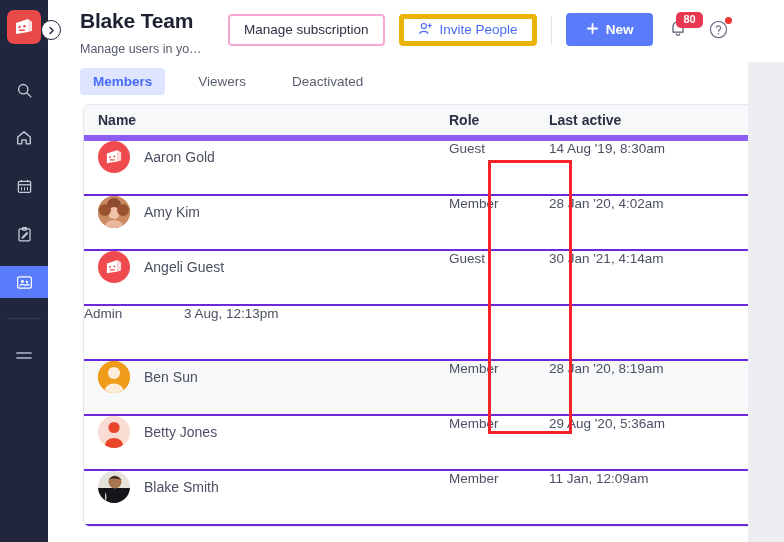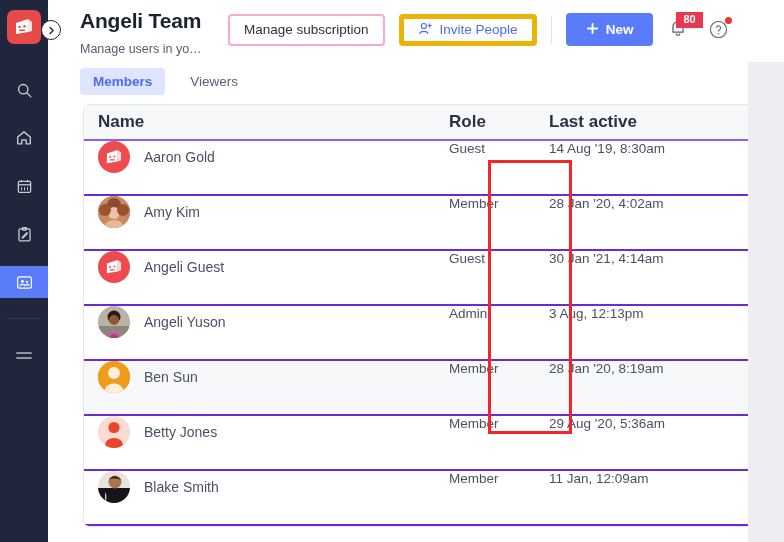--- a/index.html
+++ b/index.html
@@ -72,53 +72,53 @@
   .btn-invite { border: 5px solid #eab308; color: #4a6cf7; background: #fff; gap: 7px; }
   .divider-v { width: 1px; height: 28px; background: #dfe2ea; }
   .btn-new {
     background: #5b7cfa; color: #fff; border: none; gap: 7px;
     font-weight: bold; padding: 0 20px; height: 33px; border-radius: 4px;
   }
   .bell-wrap { position: relative; width: 26px; height: 26px; color: #5a5f70; }
   .badge {
     position: absolute; left: 9px; top: -5px;
     background: #e8384f; color: #fff; font-size: 11px; font-weight: bold;
-    border-radius: 0; padding: 1px 7px 2px 7px; line-height: 13px;
+    border-radius: 5px; padding: 1px 7px 2px 7px; line-height: 13px;
   }
   .help-wrap { position: relative; width: 24px; height: 24px; color: #6e7385; }
   .help-dot {
     position: absolute; right: -1px; top: -1px;
     width: 7px; height: 7px; border-radius: 50%; background: #f0342f;
   }
 
   
   .tabs {
-    display: flex; align-items: center; gap: 12px;
+    display: flex; align-items: center; gap: 20px;
     padding-left: 32px; height: 38px;
   }
   .tab {
     font-size: 13.5px; color: #5a5f70; padding: 6px 13px;
     border-radius: 4px; cursor: pointer; white-space: nowrap;
   }
   .tab.active { background: #dfe4ff; color: #4a6cf7; font-weight: bold; }
 
   
   .card-area {
     position: absolute; left: 35px; top: 104px;
     width: 665px; bottom: 0;
   }
   .card {
     width: 700px; background: #fff;
     border: 1px solid #e4e7ee; border-radius: 6px;
     overflow: hidden;
   }
   .thead {
     display: flex; height: 36px; align-items: center;
-    background: #f7f8fa; border-bottom: 2px solid #8b5cf6;
-    font-size: 17px; font-weight: bold; color: #2b3043;
+    background: #f7f8fa; border-bottom: 6px solid #8b5cf6;
+    font-size: 14px; font-weight: bold; color: #2b3043;
   }
   .tr {
     display: flex; height: 55px; align-items: flex-start;
     border-bottom: 2px solid #6d28d9; font-size: 13.5px; color: #4b5062;
   }
   .tr.hl { background: #f7f8fa; }
   .c-name { width: 365px; padding-left: 14px; display: flex; align-items: center; gap: 14px; }
   .c-role { width: 100px; }
   .c-last { width: 200px; }
   .thead .c-name { padding-left: 14px; }
@@ -222,21 +222,21 @@
   <div class="rail-toggle">
     <svg width="9" height="9" viewBox="0 0 10 10" fill="none" stroke="#20263b" stroke-width="1.6" stroke-linecap="round" stroke-linejoin="round">
       <polyline points="3.4,1.6 6.8,5 3.4,8.4"></polyline>
     </svg>
   </div>
 
   <div class="main">
 
     <div class="header">
       <div class="title-block">
-        <div class="page-title">Angeli Team</div>
+        <div class="page-title">Blake Team</div>
         <div class="page-sub">Manage users in yo…</div>
       </div>
 
       <div class="hdr-actions">
         <div class="btn btn-outline">
           <span>Manage subscription</span>
         </div>
 
         <div class="btn btn-invite">
           <span>
@@ -285,20 +285,23 @@
       </div>
     </div>
 
     <div class="tabs">
       <div class="tab active">
         <span>Members</span>
       </div>
       <div class="tab">
         <span>Viewers</span>
       </div>
+      <div class="tab">
+        <span>Deactivated</span>
+      </div>
     </div>
 
     <div class="card-area">
       <div class="card">
 
         <div class="thead">
           <div class="c-name">Name</div>
           <div class="c-role">Role</div>
           <div class="c-last">Last active</div>
         </div>
@@ -349,33 +352,20 @@
                 <rect x="5" y="11.4" width="6" height="1.4" rx="0.7" fill="#ef4a4e"></rect>
               </svg>
             </span>
             <span class="name-txt">Angeli Guest</span>
           </div>
           <div class="c-role">Guest</div>
           <div class="c-last">30 Jan '21, 4:14am</div>
         </div>
 
         <div class="tr">
-          <div class="c-name">
-            <span class="avatar">
-              <svg width="32" height="32" viewBox="0 0 32 32">
-                <rect width="32" height="32" fill="#b9b3a6"></rect>
-                <rect y="20" width="32" height="12" fill="#8f8679"></rect>
-                <circle cx="16" cy="11" r="6.5" fill="#2b1b12"></circle>
-                <circle cx="16" cy="14" r="5" fill="#8a5a3c"></circle>
-                <path d="M8 32 Q16 20 24 32 Z" fill="#e445c9"></path>
-                <path d="M11 32 Q16 24 21 32 Z" fill="#8a5a3c"></path>
-              </svg>
-            </span>
-            <span class="name-txt">Angeli Yuson</span>
-          </div>
           <div class="c-role">Admin</div>
           <div class="c-last">3 Aug, 12:13pm</div>
         </div>
 
         <div class="tr hl">
           <div class="c-name">
             <span class="avatar" style="background:#f3a01e">
               <svg width="32" height="32" viewBox="0 0 32 32">
                 <rect width="32" height="32" fill="#ef9c1b"></rect>
                 <circle cx="16" cy="12" r="6" fill="#fdeedb"></circle>

